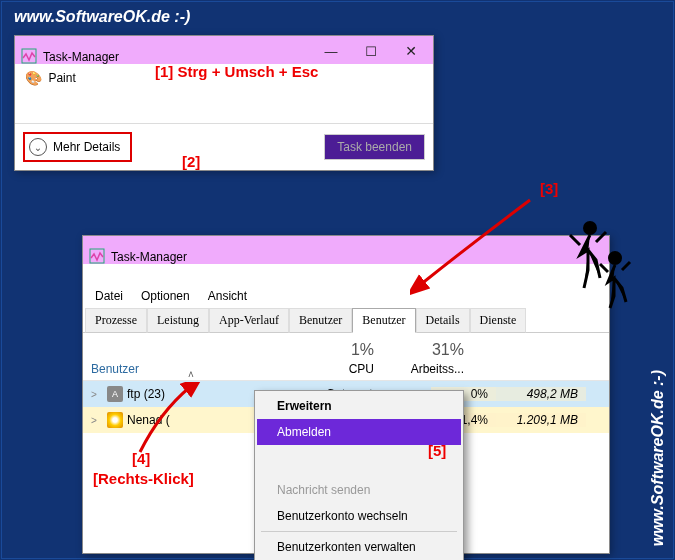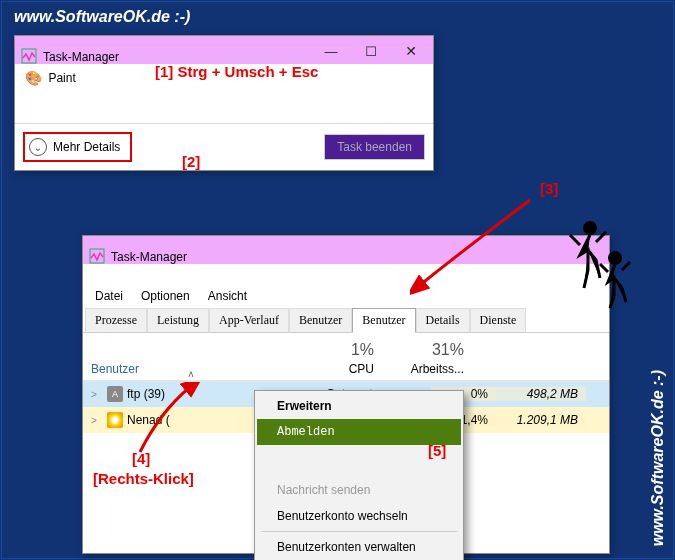--- a/index.html
+++ b/index.html
@@ -207,21 +207,21 @@
       border: 1px solid #999;
       box-shadow: 4px 4px 8px rgba(0,0,0,0.4);
       padding: 2px;
       font-size: 12px;
     }
     .ctx-item {
       padding: 6px 20px;
       background: #f2f2f2;
     }
     .ctx-item.bold { font-weight: bold; }
-    .ctx-item.hl { background: #4d7c0f; color: #fff; font-family: Liberation Mono, monospace; }
+    .ctx-item.hl { background: #6d28d9; color: #fff; }
     .ctx-item.disabled { color: #999; margin-top: 32px; }
     .ctx-sep { height: 1px; background: #ccc; margin: 2px 4px; }
     
     .ann {
       position: absolute;
       color: #e00;
       font-family: Arial, sans-serif;
       font-weight: bold;
       font-size: 15px;
     }
@@ -302,21 +302,21 @@
     </div>
     <div class="col mem">
       <div class="col-big">31%</div>
       <div class="col-label">Arbeitss...</div>
     </div>
   </div>
   <div class="user-row sel">
     <div class="cell user">
       <span class="expander">&gt;</span>
       <span class="avatar">A</span>
-      <span>ftp (39)</span>
+      <span>ftp (23)</span>
     </div>
     <div class="cell status">Getrennt</div>
     <div class="cell cpu">0%</div>
     <div class="cell mem">498,2 MB</div>
   </div>
   <div class="user-row other">
     <div class="cell user">
       <span class="expander">&gt;</span>
       <span class="avatar sun"></span>
       <span>Nenad (</span>

